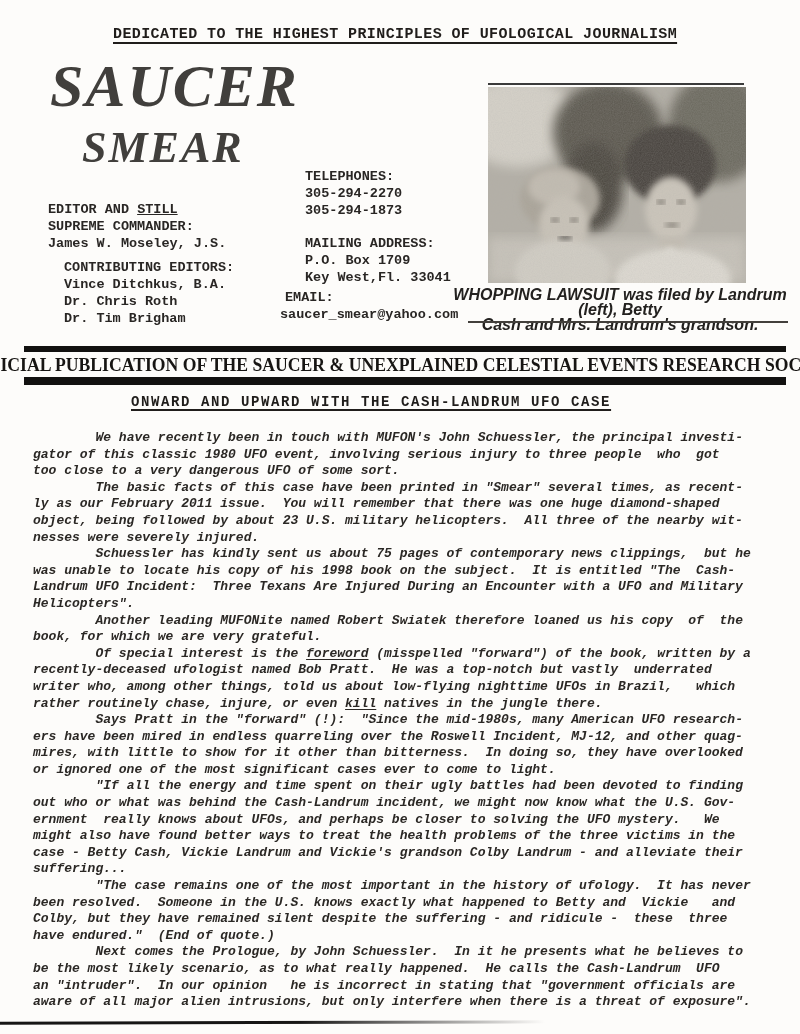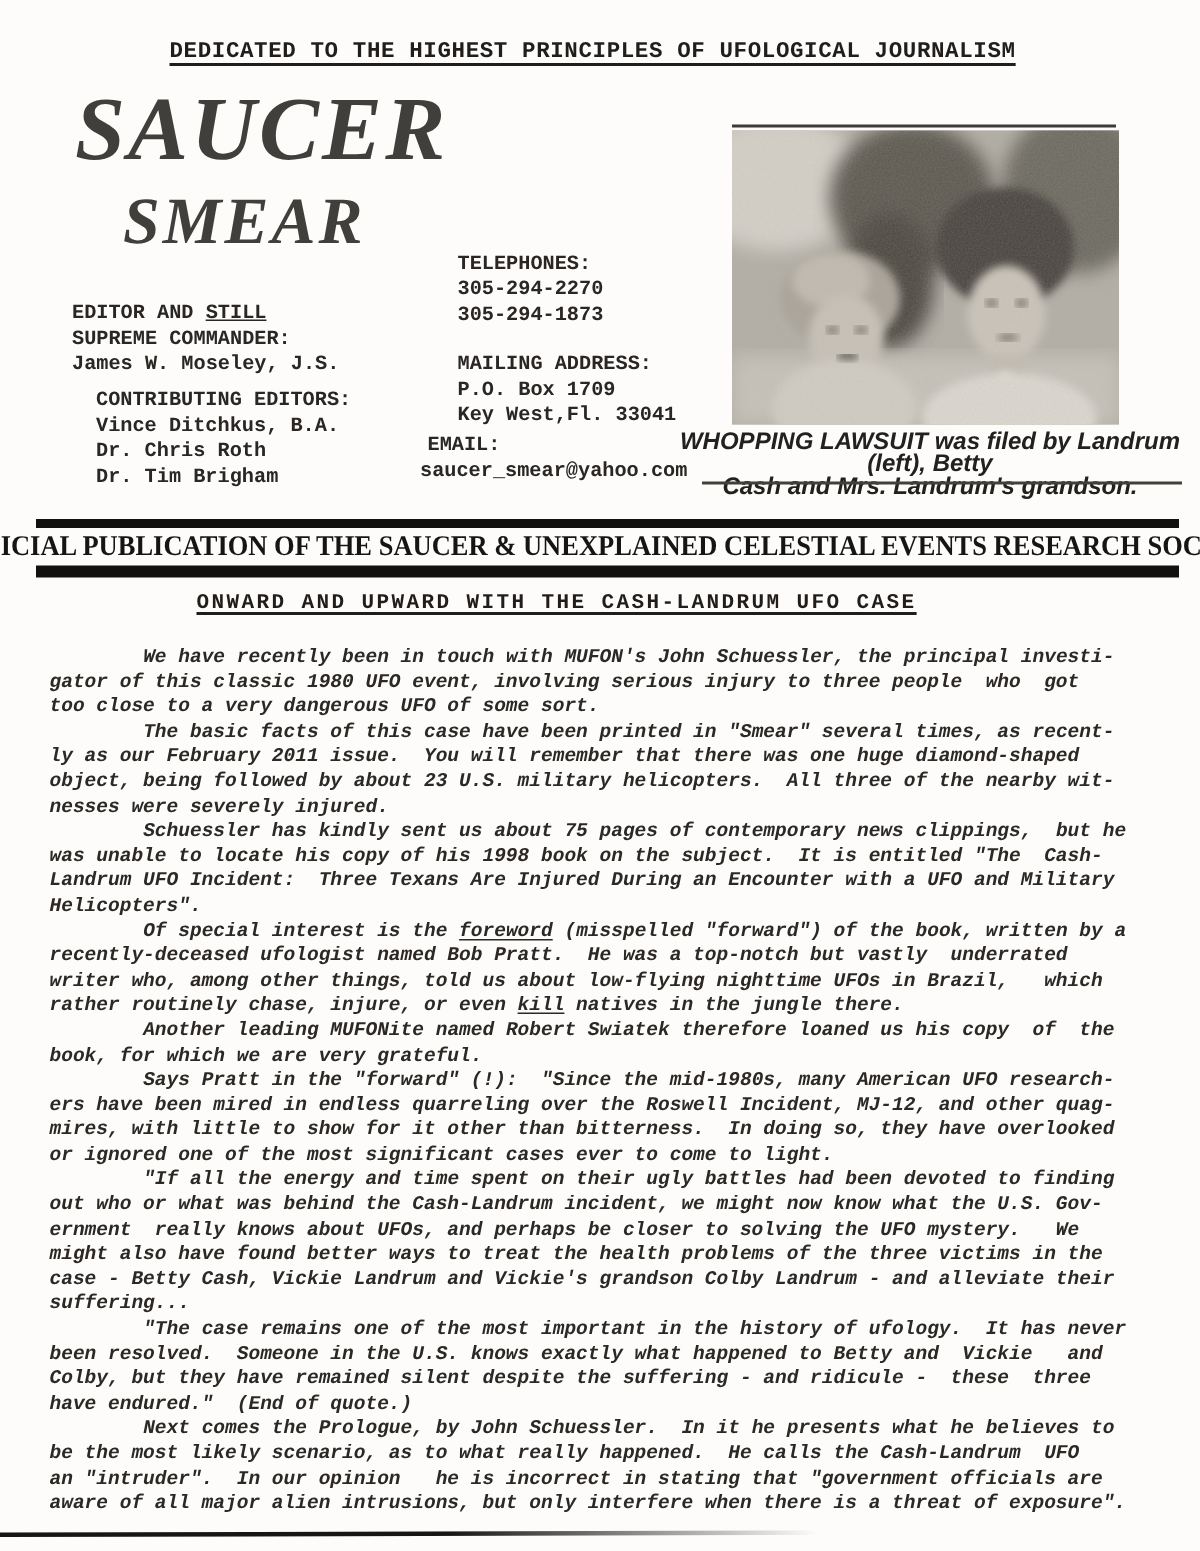--- a/index.html
+++ b/index.html
@@ -175,26 +175,26 @@
 gator of this classic 1980 UFO event, involving serious injury to three people  who  got
 too close to a very dangerous UFO of some sort.</p>
     <p>        The basic facts of this case have been printed in "Smear" several times, as recent-
 ly as our February 2011 issue.  You will remember that there was one huge diamond-shaped
 object, being followed by about 23 U.S. military helicopters.  All three of the nearby wit-
 nesses were severely injured.</p>
     <p>        Schuessler has kindly sent us about 75 pages of contemporary news clippings,  but he
 was unable to locate his copy of his 1998 book on the subject.  It is entitled "The  Cash-
 Landrum UFO Incident:  Three Texans Are Injured During an Encounter with a UFO and Military
 Helicopters".</p>
+    <p>        Another leading MUFONite named Robert Swiatek therefore loaned us his copy  of  the
+book, for which we are very grateful.</p>
     <p>        Of special interest is the <u>foreword</u> (misspelled "forward") of the book, written by a
 recently-deceased ufologist named Bob Pratt.  He was a top-notch but vastly  underrated
 writer who, among other things, told us about low-flying nighttime UFOs in Brazil,   which
 rather routinely chase, injure, or even <u>kill</u> natives in the jungle there.</p>
-    <p>        Another leading MUFONite named Robert Swiatek therefore loaned us his copy  of  the
-book, for which we are very grateful.</p>
     <p>        Says Pratt in the "forward" (!):  "Since the mid-1980s, many American UFO research-
 ers have been mired in endless quarreling over the Roswell Incident, MJ-12, and other quag-
 mires, with little to show for it other than bitterness.  In doing so, they have overlooked
 or ignored one of the most significant cases ever to come to light.</p>
     <p>        "If all the energy and time spent on their ugly battles had been devoted to finding
 out who or what was behind the Cash-Landrum incident, we might now know what the U.S. Gov-
 ernment  really knows about UFOs, and perhaps be closer to solving the UFO mystery.   We
 might also have found better ways to treat the health problems of the three victims in the
 case - Betty Cash, Vickie Landrum and Vickie's grandson Colby Landrum - and alleviate their
 suffering...</p>

